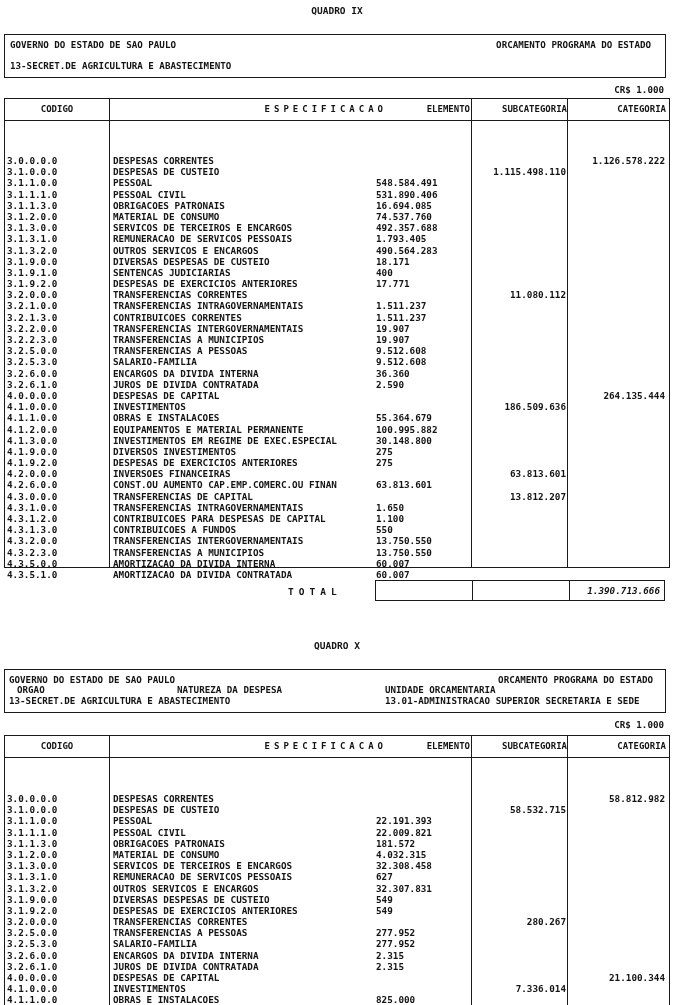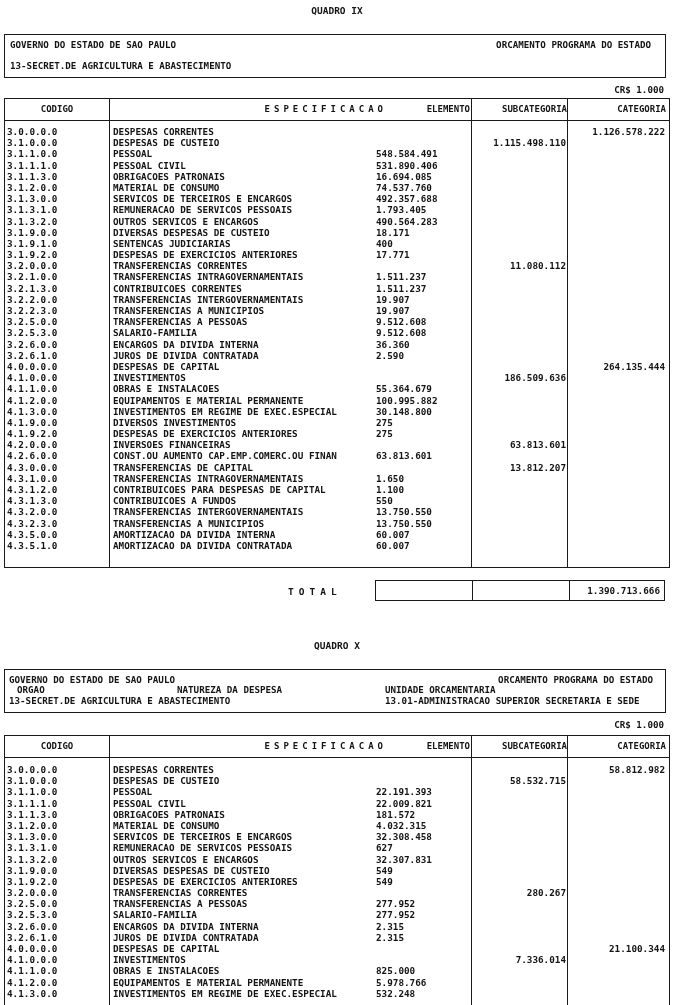--- a/index.html
+++ b/index.html
@@ -26,34 +26,34 @@
     position: absolute; top: 0; left: 0; right: 0; height: 21px;
     border-bottom: 1.5px solid #1a1a1a;
   }
   .vline { position: absolute; top: 0; bottom: 0; width: 0; border-left: 1.5px solid #1a1a1a; }
   .ch { position: absolute; top: 5px; font-size: 9px; }
   .ch.codigo { left: 0; width: 104px; text-align: center; }
   .ch.espec { left: 96px; width: 267px; text-align: right; letter-spacing: 4px; margin-left: 19px; }
   .ch.elem { left: 371px; width: 94px; text-align: right; padding-right: 8px; }
   .ch.subc { left: 466px; width: 96px; text-align: right; }
   .ch.cat { left: 563px; width: 98px; text-align: right; }
-  .rows { position: absolute; left: 0; right: 0; }
+  .rows { position: absolute; left: 0; right: 0; margin-top: 29px; }
   .row { position: relative; height: 11.2px; line-height: 11.2px; white-space: nowrap; }
   .row span { position: absolute; top: 0; }
   .c-code { left: 2px; }
   .c-desc { left: 108px; }
   .c-elem { left: 371px; width: 94px; text-align: left; }
   .c-subc { left: 466px; width: 95px; text-align: right; }
   .c-cat { left: 563px; width: 97px; text-align: right; }
   .total-label { position: absolute; font-size: 9.5px; letter-spacing: 5px; }
   .total-box {
     position: absolute; height: 21px; border: 1.5px solid #1a1a1a; box-sizing: border-box;
   }
   .total-cell { position: absolute; top: 0; bottom: 0; }
-  .total-val { position: absolute; right: 4px; top: 4px; }
+  .total-val { position: absolute; right: 4px; top: 4px; font-style: italic; }
 </style>
 </head>
 <body>
 
 <div>
   <div class="quadro-title" style="top:5px;">QUADRO IX</div>
 
   <div class="hdr-box" style="top:34px; height:44px;">
     <span class="hdr-line" style="left:5px; top:4px;">GOVERNO DO ESTADO DE SAO PAULO</span>
     <span class="hdr-line" style="right:14px; top:4px;">ORCAMENTO PROGRAMA DO ESTADO</span>

